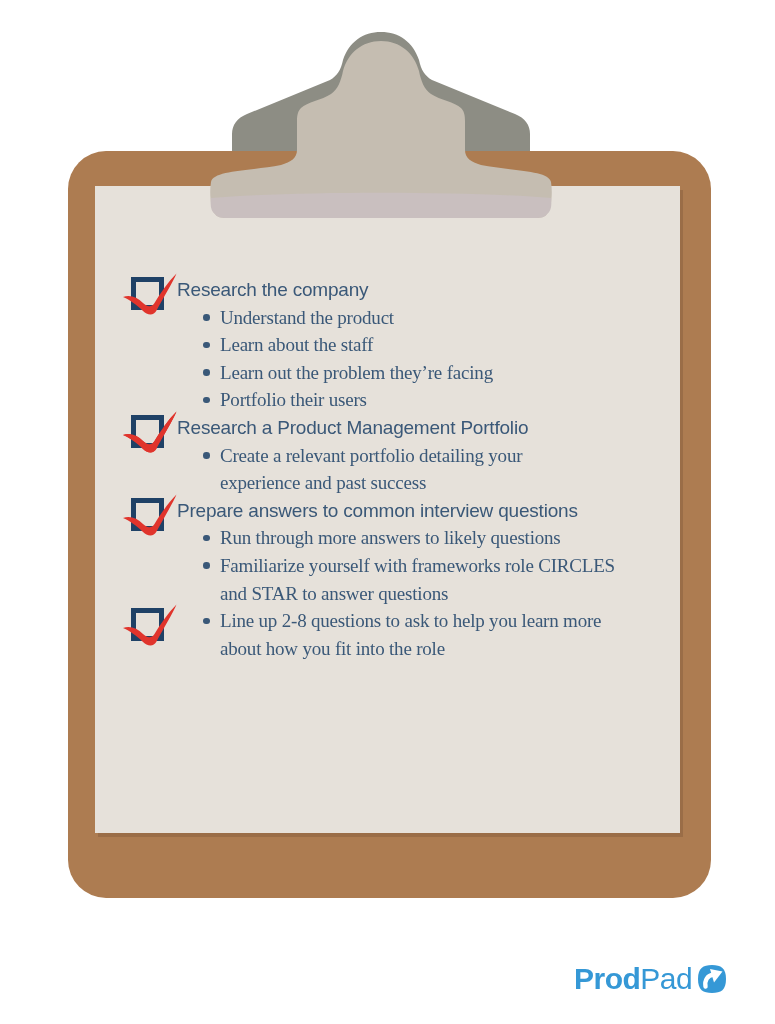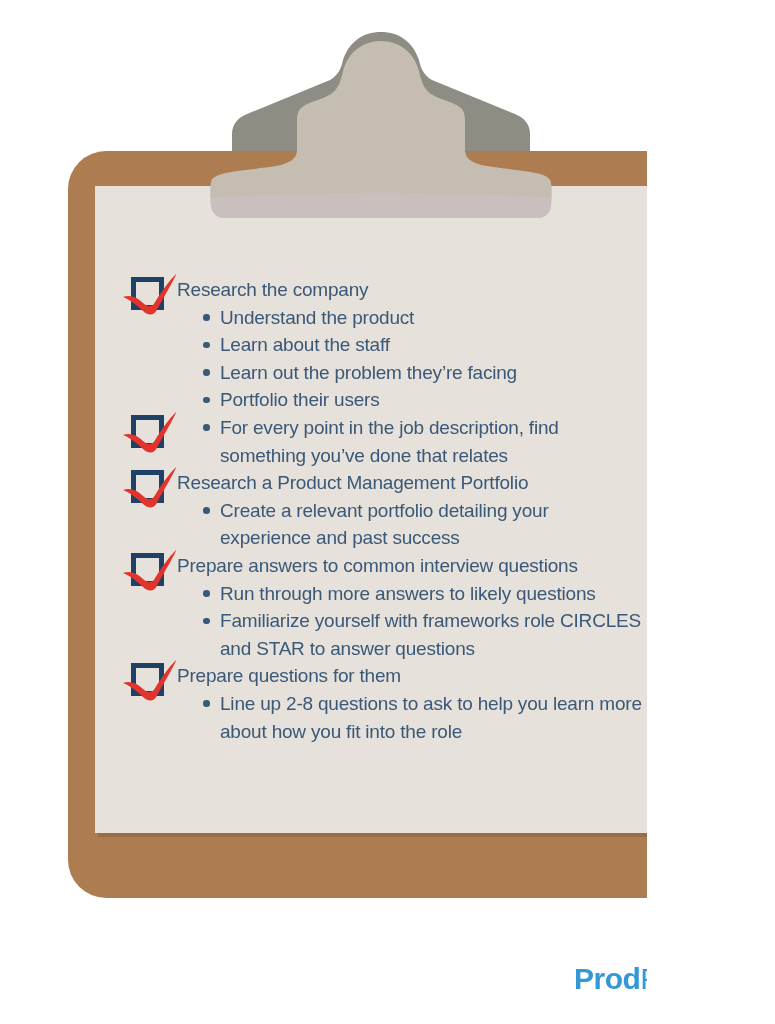--- a/index.html
+++ b/index.html
@@ -1,18 +1,18 @@
 <!DOCTYPE html>
 <html><head>
 <meta charset="utf-8">
 <style>
   html,body { margin:0; padding:0; }
   .stage {
     position: relative;
-    width: 647px;
+    width: 775px;
     height: 1024px;
     background: #ffffff;
     overflow: hidden;
     font-family: "Liberation Sans", sans-serif;
   }
   .clip-back {
     position: absolute;
     left: 195px; top: 28px;
     width: 372px; height: 132px;
     overflow: visible;
@@ -54,21 +54,21 @@
     box-sizing: border-box;
     border: 5px solid #1f4166;
     background: transparent;
   }
   .check-svg {
     position: absolute;
     left: -14px; top: -14px;
     width: 62px; height: 62px;
     overflow: visible;
   }
-  .bullets { margin: 0; padding: 0; list-style: none; }
+  .bullets { margin: 0; padding: 0; list-style: none; font-family: Liberation Serif, serif; }
   .bullets li {
     position: relative;
     padding-left: 43px;
     white-space: pre-line;
   }
   .bullets li::before {
     content: "";
     position: absolute;
     left: 26px; top: 10.5px;
     width: 6.5px; height: 6.5px;
@@ -165,24 +165,20 @@
         <li>Portfolio their users</li>
       </ul>
     </div>
 
     <div class="item">
       <span class="checkbox">
         <svg class="check-svg" viewBox="0 0 62 62">
           <path fill="#e0342c" d="M 1 29 C 8 26.5, 15 29, 21 35 C 25 39, 29.5 39.5, 32.5 35 C 38.5 25, 46.5 13.5, 54.5 5.5 C 51 14, 41.5 29.5, 34.5 42.5 C 31.5 48, 25.5 47.5, 20.5 42.5 C 14.5 36.5, 7 31.5, 1 29 Z"></path>
         </svg>
       </span>
-      <ul class="bullets">
-        <li>For every point in the job description, find
-something you’ve done that relates</li>
-      </ul>
     </div>
 
     <div class="item">
       <span class="checkbox">
         <svg class="check-svg" viewBox="0 0 62 62">
           <path fill="#e0342c" d="M 1 29 C 8 26.5, 15 29, 21 35 C 25 39, 29.5 39.5, 32.5 35 C 38.5 25, 46.5 13.5, 54.5 5.5 C 51 14, 41.5 29.5, 34.5 42.5 C 31.5 48, 25.5 47.5, 20.5 42.5 C 14.5 36.5, 7 31.5, 1 29 Z"></path>
         </svg>
       </span>
       <div class="label">Research a Product Management Portfolio</div>
       <ul class="bullets">
@@ -204,21 +200,20 @@
 and STAR to answer questions</li>
       </ul>
     </div>
 
     <div class="item">
       <span class="checkbox">
         <svg class="check-svg" viewBox="0 0 62 62">
           <path fill="#e0342c" d="M 1 29 C 8 26.5, 15 29, 21 35 C 25 39, 29.5 39.5, 32.5 35 C 38.5 25, 46.5 13.5, 54.5 5.5 C 51 14, 41.5 29.5, 34.5 42.5 C 31.5 48, 25.5 47.5, 20.5 42.5 C 14.5 36.5, 7 31.5, 1 29 Z"></path>
         </svg>
       </span>
-      <div class="label">Prepare questions for them</div>
       <ul class="bullets">
         <li>Line up 2-8 questions to ask to help you learn more
 about how you fit into the role</li>
       </ul>
     </div>
 
   </div>
 
   <div class="logo">
     <span><span class="p1">Prod</span><span class="p2">Pad</span></span>

